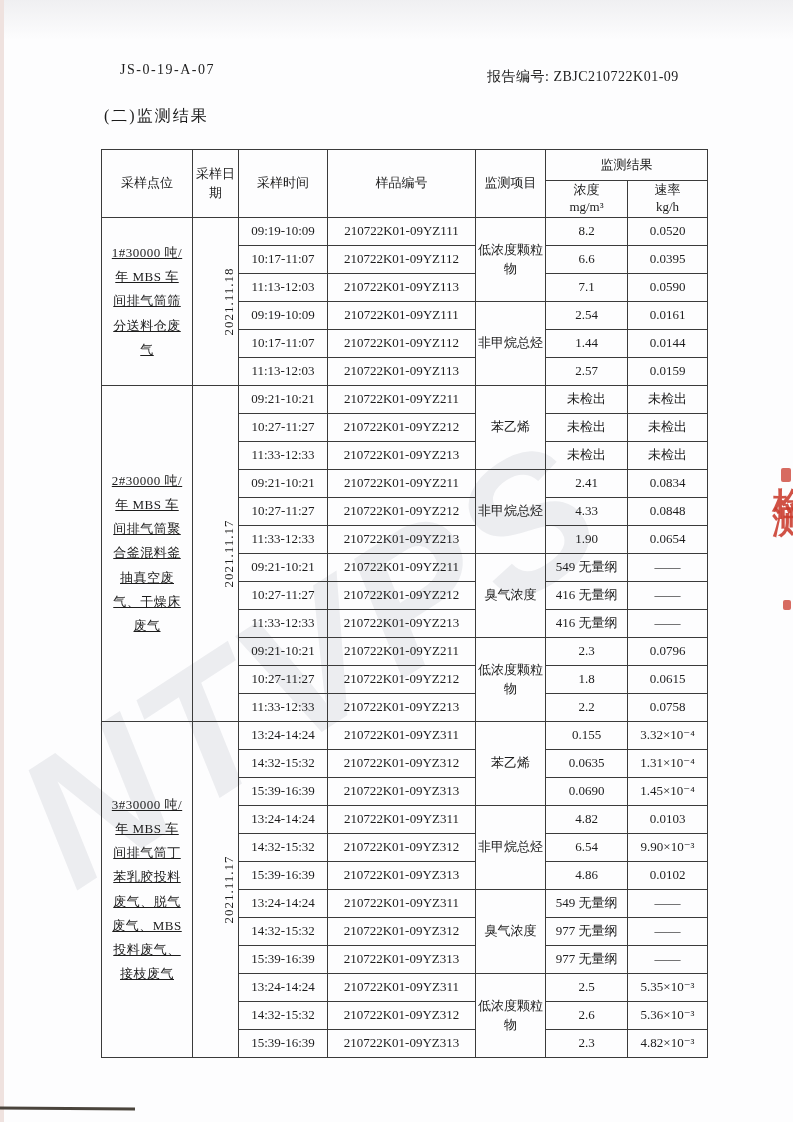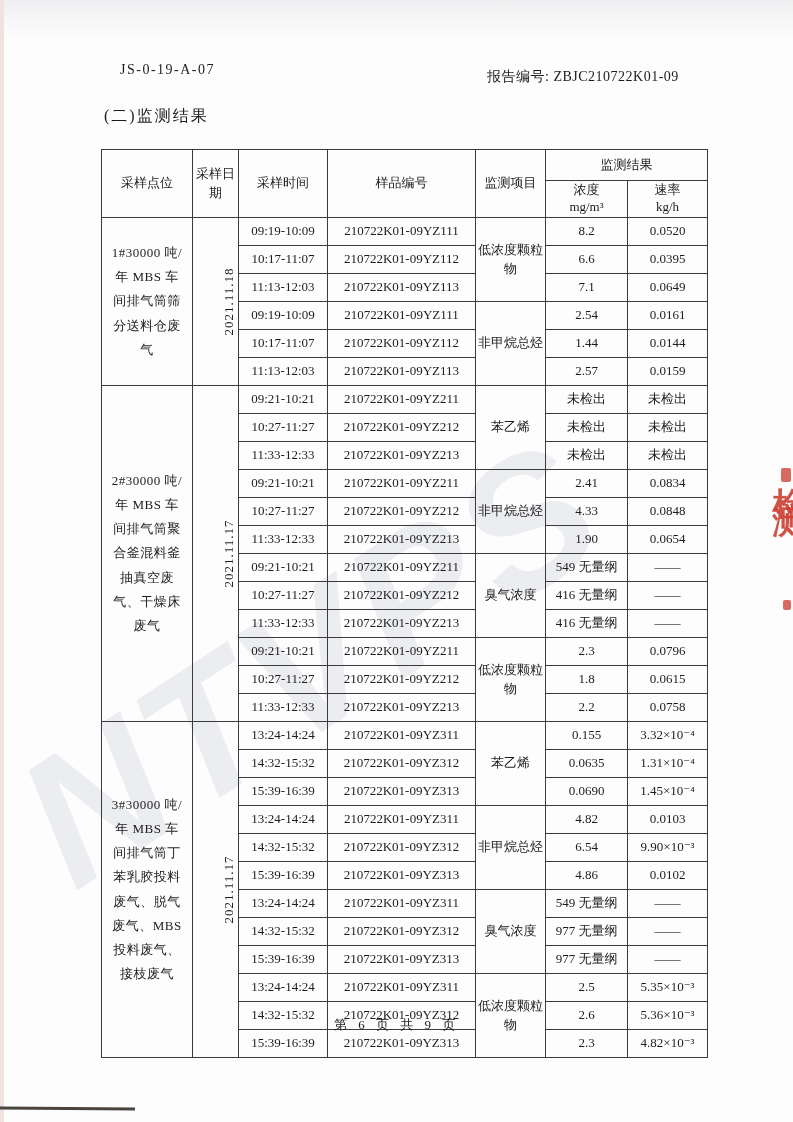--- a/index.html
+++ b/index.html
@@ -24,21 +24,21 @@
     font-size:13px;
   }
   table.monitor td,table.monitor th{
     border:1px solid #3b3b3b;text-align:center;vertical-align:middle;
     font-weight:normal;padding:1px 2px;line-height:1.45;
     overflow:hidden;
   }
   tr.hdr1 th{height:28px;}
   tr.hdr2 th{height:34px;}
   tbody td{height:25px;}
-  .site-cell{padding:2px 7px !important;line-height:1.85 !important;letter-spacing:0.5px;}
+  .site-cell{padding:2px 7px !important;line-height:1.85 !important;letter-spacing:0.5px;text-decoration:underline;}
   .date-cell span{display:inline-block;transform:rotate(-90deg);white-space:nowrap;letter-spacing:1px;}
   .unit-line{display:block;line-height:1.3;}
   .footer-page{position:absolute;left:0;top:1016px;width:793px;text-align:center;
     font-size:13px;letter-spacing:4px;z-index:2;}
   .watermark{
     position:absolute;left:30px;top:700px;width:760px;z-index:1;
     transform:rotate(-33deg);transform-origin:60px 50%;
     font-family:"Liberation Sans","DejaVu Sans",sans-serif;
     font-weight:bold;font-style:italic;font-size:185px;letter-spacing:6px;
     color:rgba(178,182,192,0.22);white-space:nowrap;pointer-events:none;
@@ -113,21 +113,21 @@
         <tr>
           <td>10:17-11:07</td>
           <td>210722K01-09YZ112</td>
           <td>6.6</td>
           <td>0.0395</td>
         </tr>
         <tr>
           <td>11:13-12:03</td>
           <td>210722K01-09YZ113</td>
           <td>7.1</td>
-          <td>0.0649</td>
+          <td>0.0590</td>
         </tr>
         <tr>
           <td>09:19-10:09</td>
           <td>210722K01-09YZ111</td>
           <td rowspan="3">非甲烷总烃</td>
           <td>2.54</td>
           <td>0.0161</td>
         </tr>
         <tr>
           <td>10:17-11:07</td>
@@ -297,16 +297,15 @@
           <td>2.3</td>
           <td>4.82×10⁻³</td>
         </tr>
       </tbody>
   </table>
 
   <div class="edge-stamp">检测</div>
   <div class="stamp-dot d1"></div>
   <div class="stamp-dot d2"></div>
 
-  <div class="footer-page">第 6 页 共 9 页</div>
 
   <div class="scan-line"></div>
 </div>
 
 </body></html>

